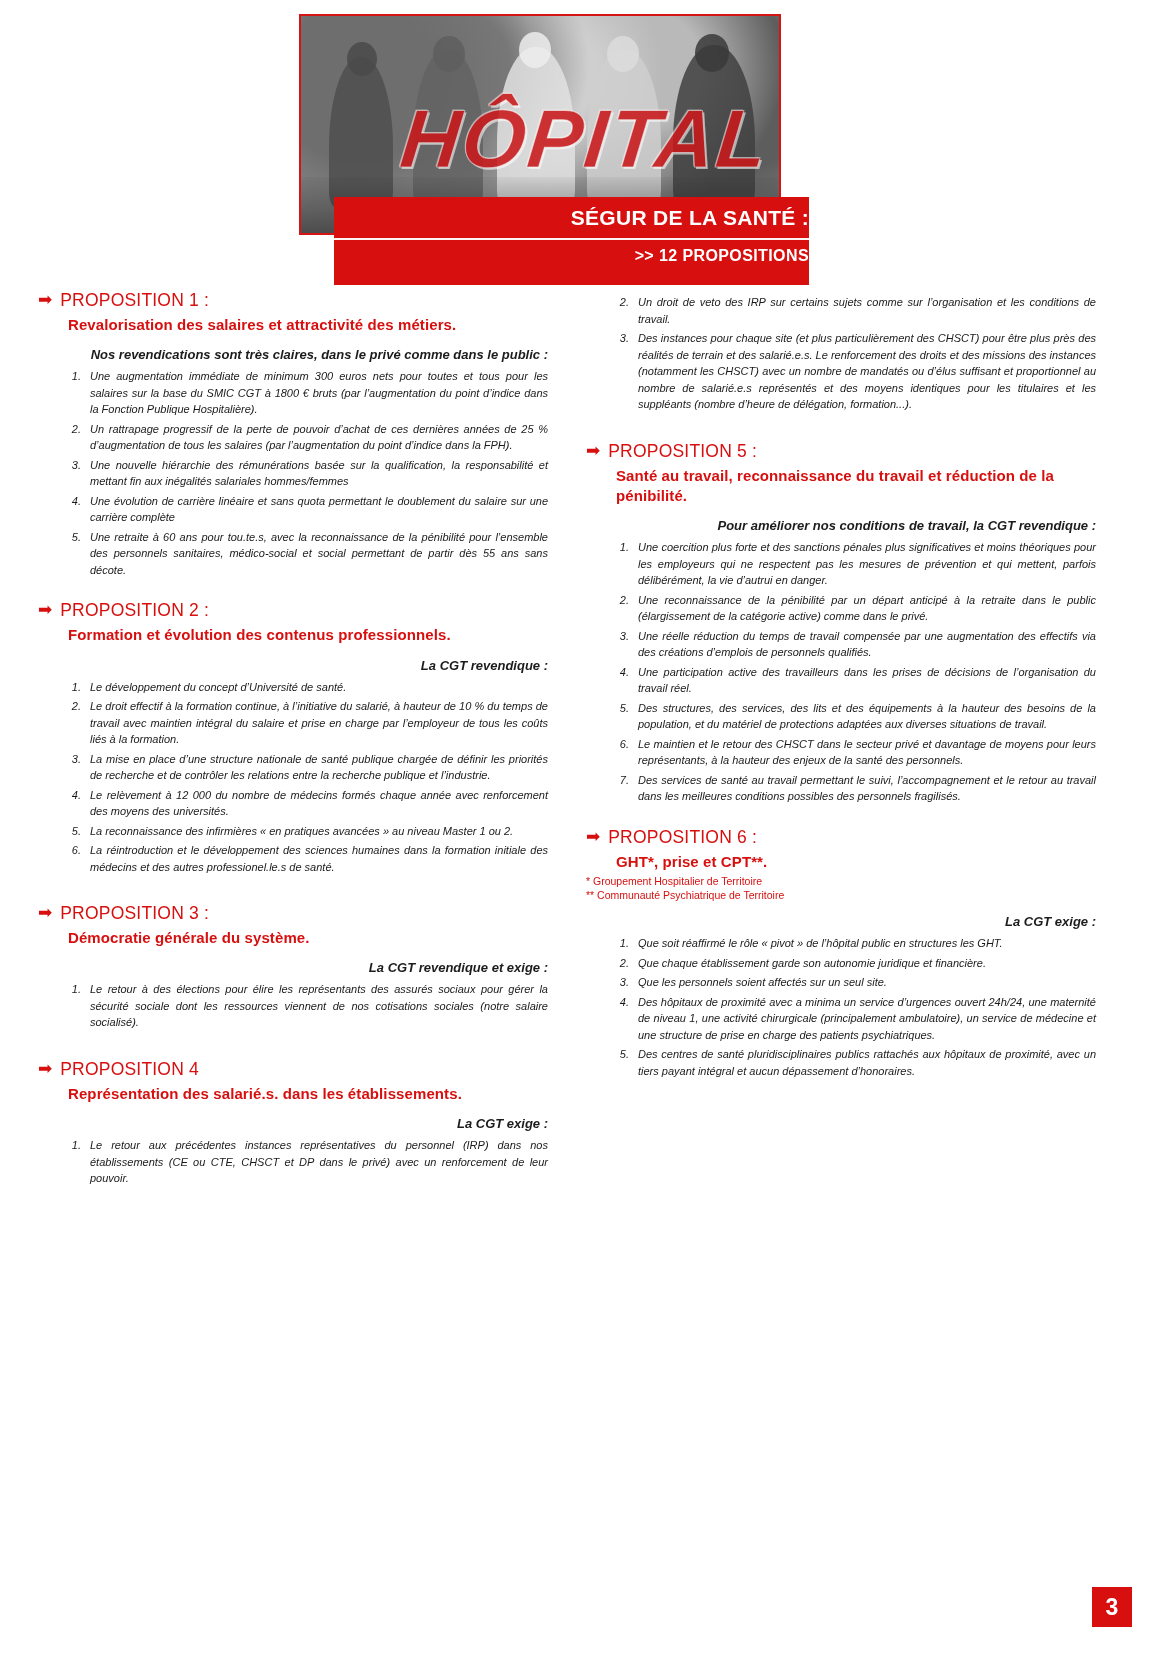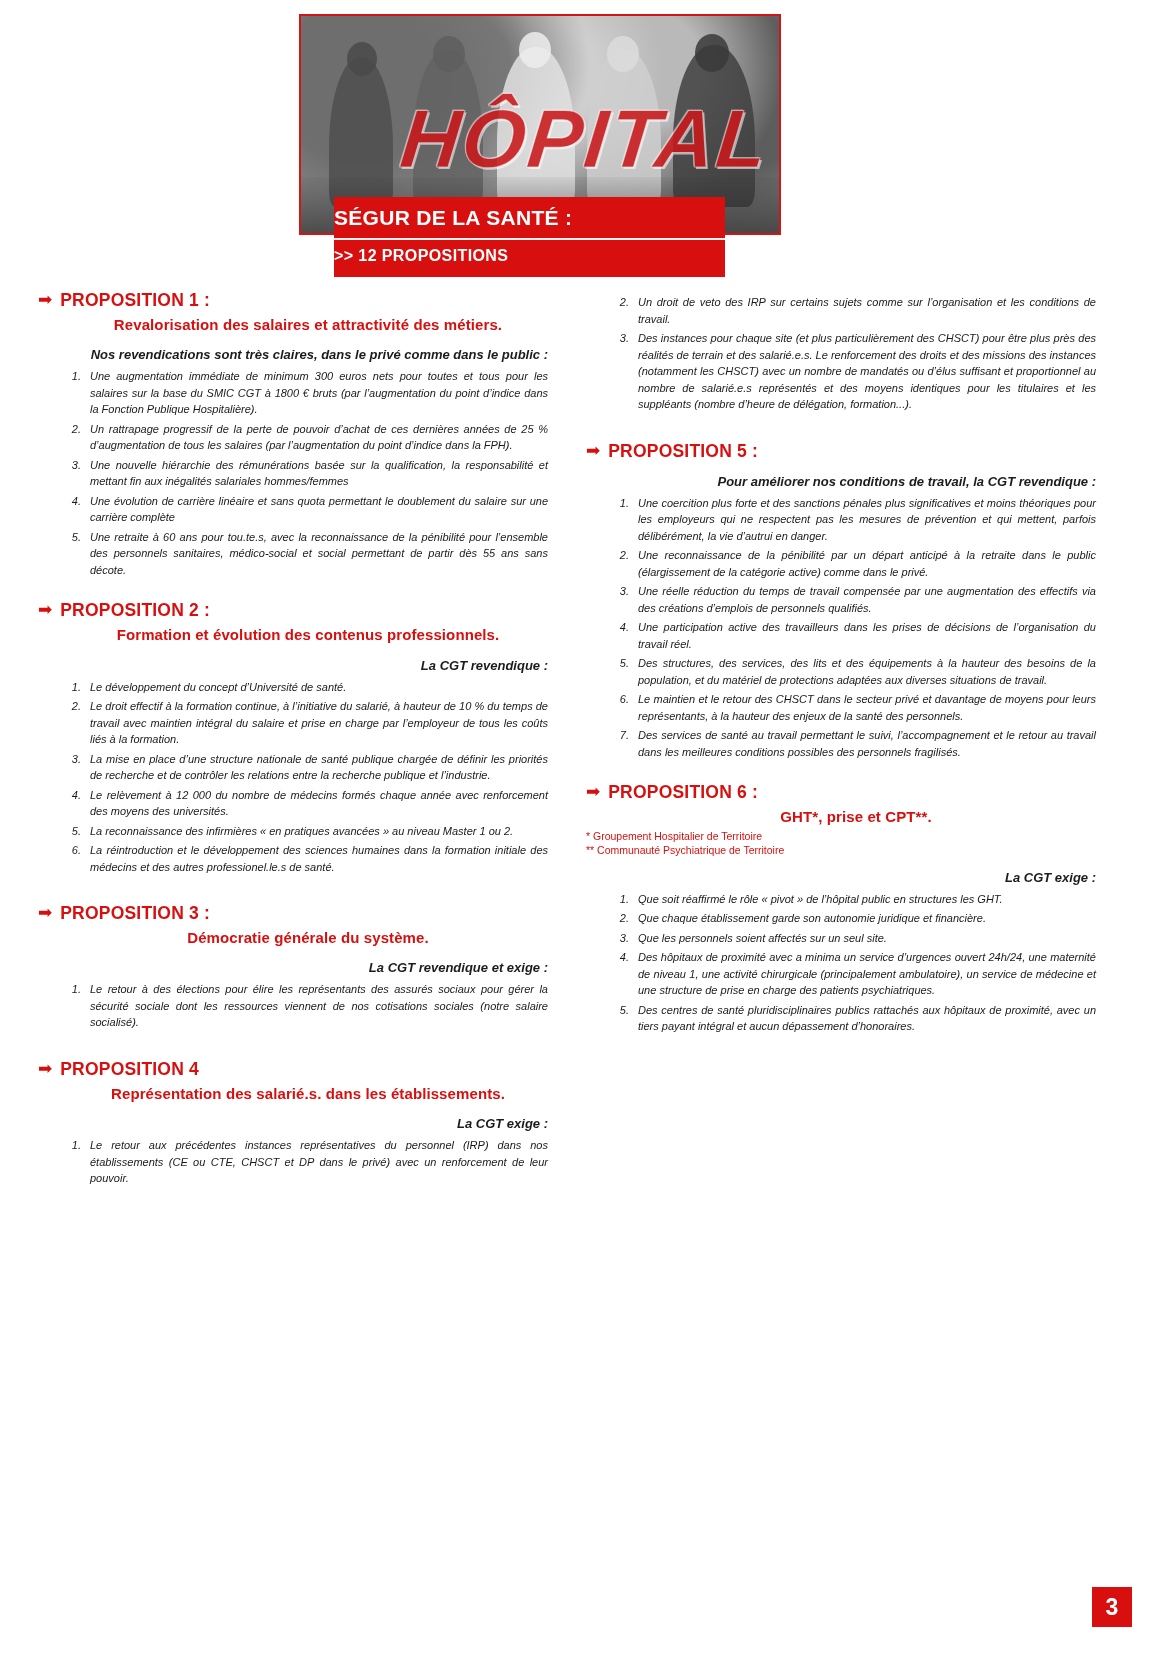--- a/index.html
+++ b/index.html
@@ -89,25 +89,25 @@
     text-shadow: 2px 2px 0 rgba(255,255,255,.65), -1px -1px 0 rgba(255,255,255,.45);
     transform: skewX(-6deg);
     -webkit-text-stroke: 1px rgba(255,255,255,.55);
     pointer-events: none;
   }
 
   .title-band {
     position: absolute;
     left: 334px;
     top: 197px;
-    width: 391px;
+    width: 475px;
     background: #d7100f;
     color: #ffffff;
-    text-align: left;
-    padding: 9px 0 4px 0;
+    text-align: right;
+    padding: 9px 0 12px 0;
   }
   .title-band .t1 {
     font-size: 21px;
     font-weight: bold;
     letter-spacing: .3px;
   }
   .title-band .sep {
     height: 2px;
     background: #ffffff;
     margin: 8px 0 0 0;
@@ -145,32 +145,31 @@
     color: #d7100f;
   }
   .arrow-icon {
     color: #d7100f;
     font-size: 17px;
     line-height: 1;
     transform: translateY(-1px);
   }
   .prop-title {
     font-size: 17.5px;
-    font-weight: bold;
+    font-weight: normal;
     color: #d7100f;
     letter-spacing: .2px;
   }
   .prop-sub {
     margin: 4px 0 0 30px;
     font-size: 15px;
     font-weight: bold;
     color: #d7100f;
     letter-spacing: .1px;
     line-height: 1.35;
-    text-align: center;
   }
   .intro {
     margin: 12px 0 6px 6px;
     font-size: 13px;
     font-style: italic;
     font-weight: bold;
     color: #1c1c1c;
     text-align: right;
   }
   ol.items {
@@ -318,20 +317,21 @@
       <li>Des instances pour chaque site (et plus particulièrement des CHSCT) pour être plus près des réalités de terrain et des salarié.e.s. Le renforcement des droits et des missions des instances (notamment les CHSCT) avec un nombre de mandatés ou d’élus suffisant et proportionnel au nombre de salarié.e.s représentés et des moyens identiques pour les titulaires et les suppléants (nombre d’heure de délégation, formation...).</li>
     </ol>
 
     <div class="spacer-md"></div>
 
     <div class="prop">
       <div class="prop-head">
         <span class="arrow-icon">➡</span>
         <span class="prop-title">PROPOSITION 5 :</span>
       </div>
+      <div class="prop-sub">Santé au travail, reconnaissance du travail et réduction de la pénibilité.</div>
       <div class="intro">Pour améliorer nos conditions de travail, la CGT revendique :</div>
       <ol class="items">
         <li>Une coercition plus forte et des sanctions pénales plus significatives et moins théoriques pour les employeurs qui ne respectent pas les mesures de prévention et qui mettent, parfois délibérément, la vie d’autrui en danger.</li>
         <li>Une reconnaissance de la pénibilité par un départ anticipé à la retraite dans le public (élargissement de la catégorie active) comme dans le privé.</li>
         <li>Une réelle réduction du temps de travail compensée par une augmentation des effectifs via des créations d’emplois de personnels qualifiés.</li>
         <li>Une participation active des travailleurs dans les prises de décisions de l’organisation du travail réel.</li>
         <li>Des structures, des services, des lits et des équipements à la hauteur des besoins de la population, et du matériel de protections adaptées aux diverses situations de travail.</li>
         <li>Le maintien et le retour des CHSCT dans le secteur privé et davantage de moyens pour leurs représentants, à la hauteur des enjeux de la santé des personnels.</li>
         <li>Des services de santé au travail permettant le suivi, l’accompagnement et le retour au travail dans les meilleures conditions possibles des personnels fragilisés.</li>
       </ol>

